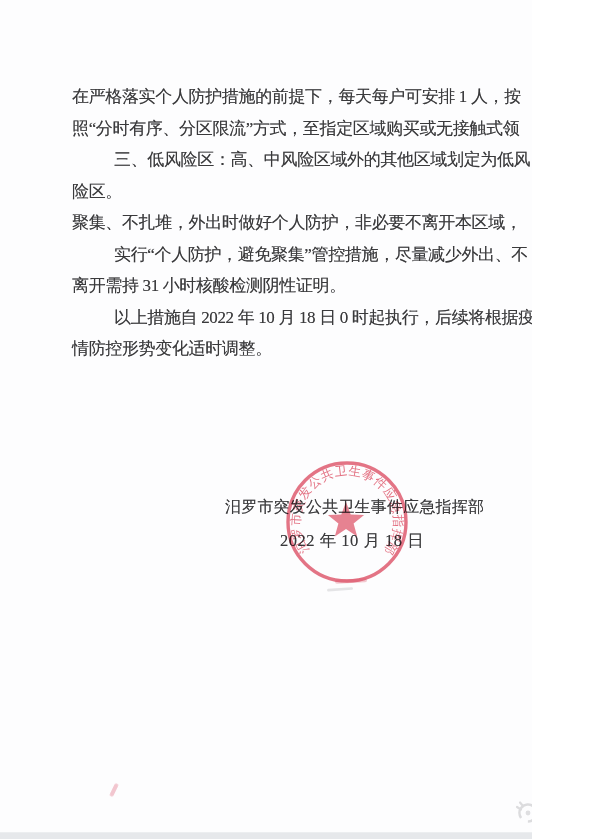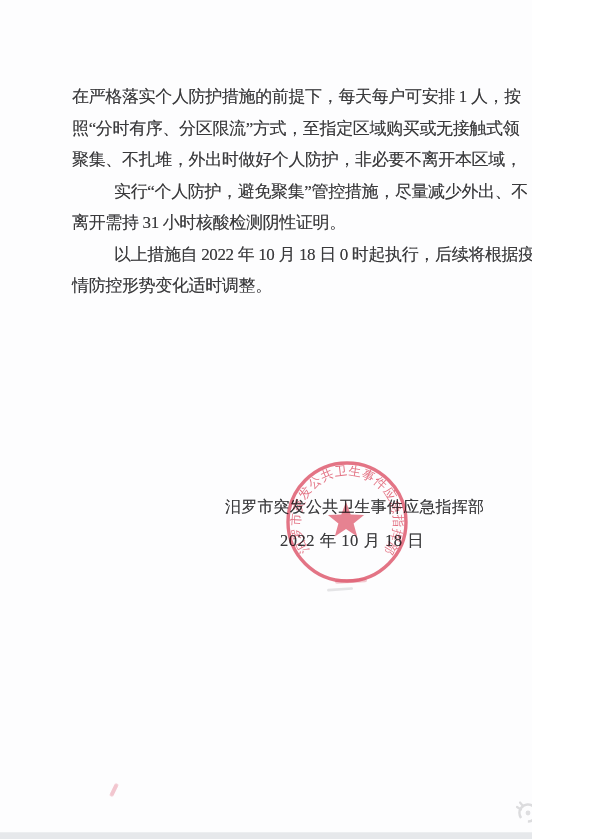--- a/index.html
+++ b/index.html
@@ -54,20 +54,22 @@
   }
 </style>
 </head>
 <body>
 
 <div class="page">
 
   <div class="body-text">
     <div class="line">在严格落实个人防护措施的前提下，每天每户可安排 1 人，按</div>
     <div class="line">照“分时有序、分区限流”方式，至指定区域购买或无接触式领</div>
+    <div class="line indent">三、低风险区：高、中风险区域外的其他区域划定为低风</div>
+    <div class="line">险区。</div>
     <div class="line">聚集、不扎堆，外出时做好个人防护，非必要不离开本区域，</div>
     <div class="line indent">实行“个人防护，避免聚集”管控措施，尽量减少外出、不</div>
     <div class="line">离开需持 31 小时核酸检测阴性证明。</div>
     <div class="line indent">以上措施自 2022 年 10 月 18 日 0 时起执行，后续将根据疫</div>
     <div class="line">情防控形势变化适时调整。</div>
   </div>
 
   <div class="sig-org">汨罗市突发公共卫生事件应急指挥部</div>
   <div class="sig-date">2022 年 10 月 18 日</div>
 

